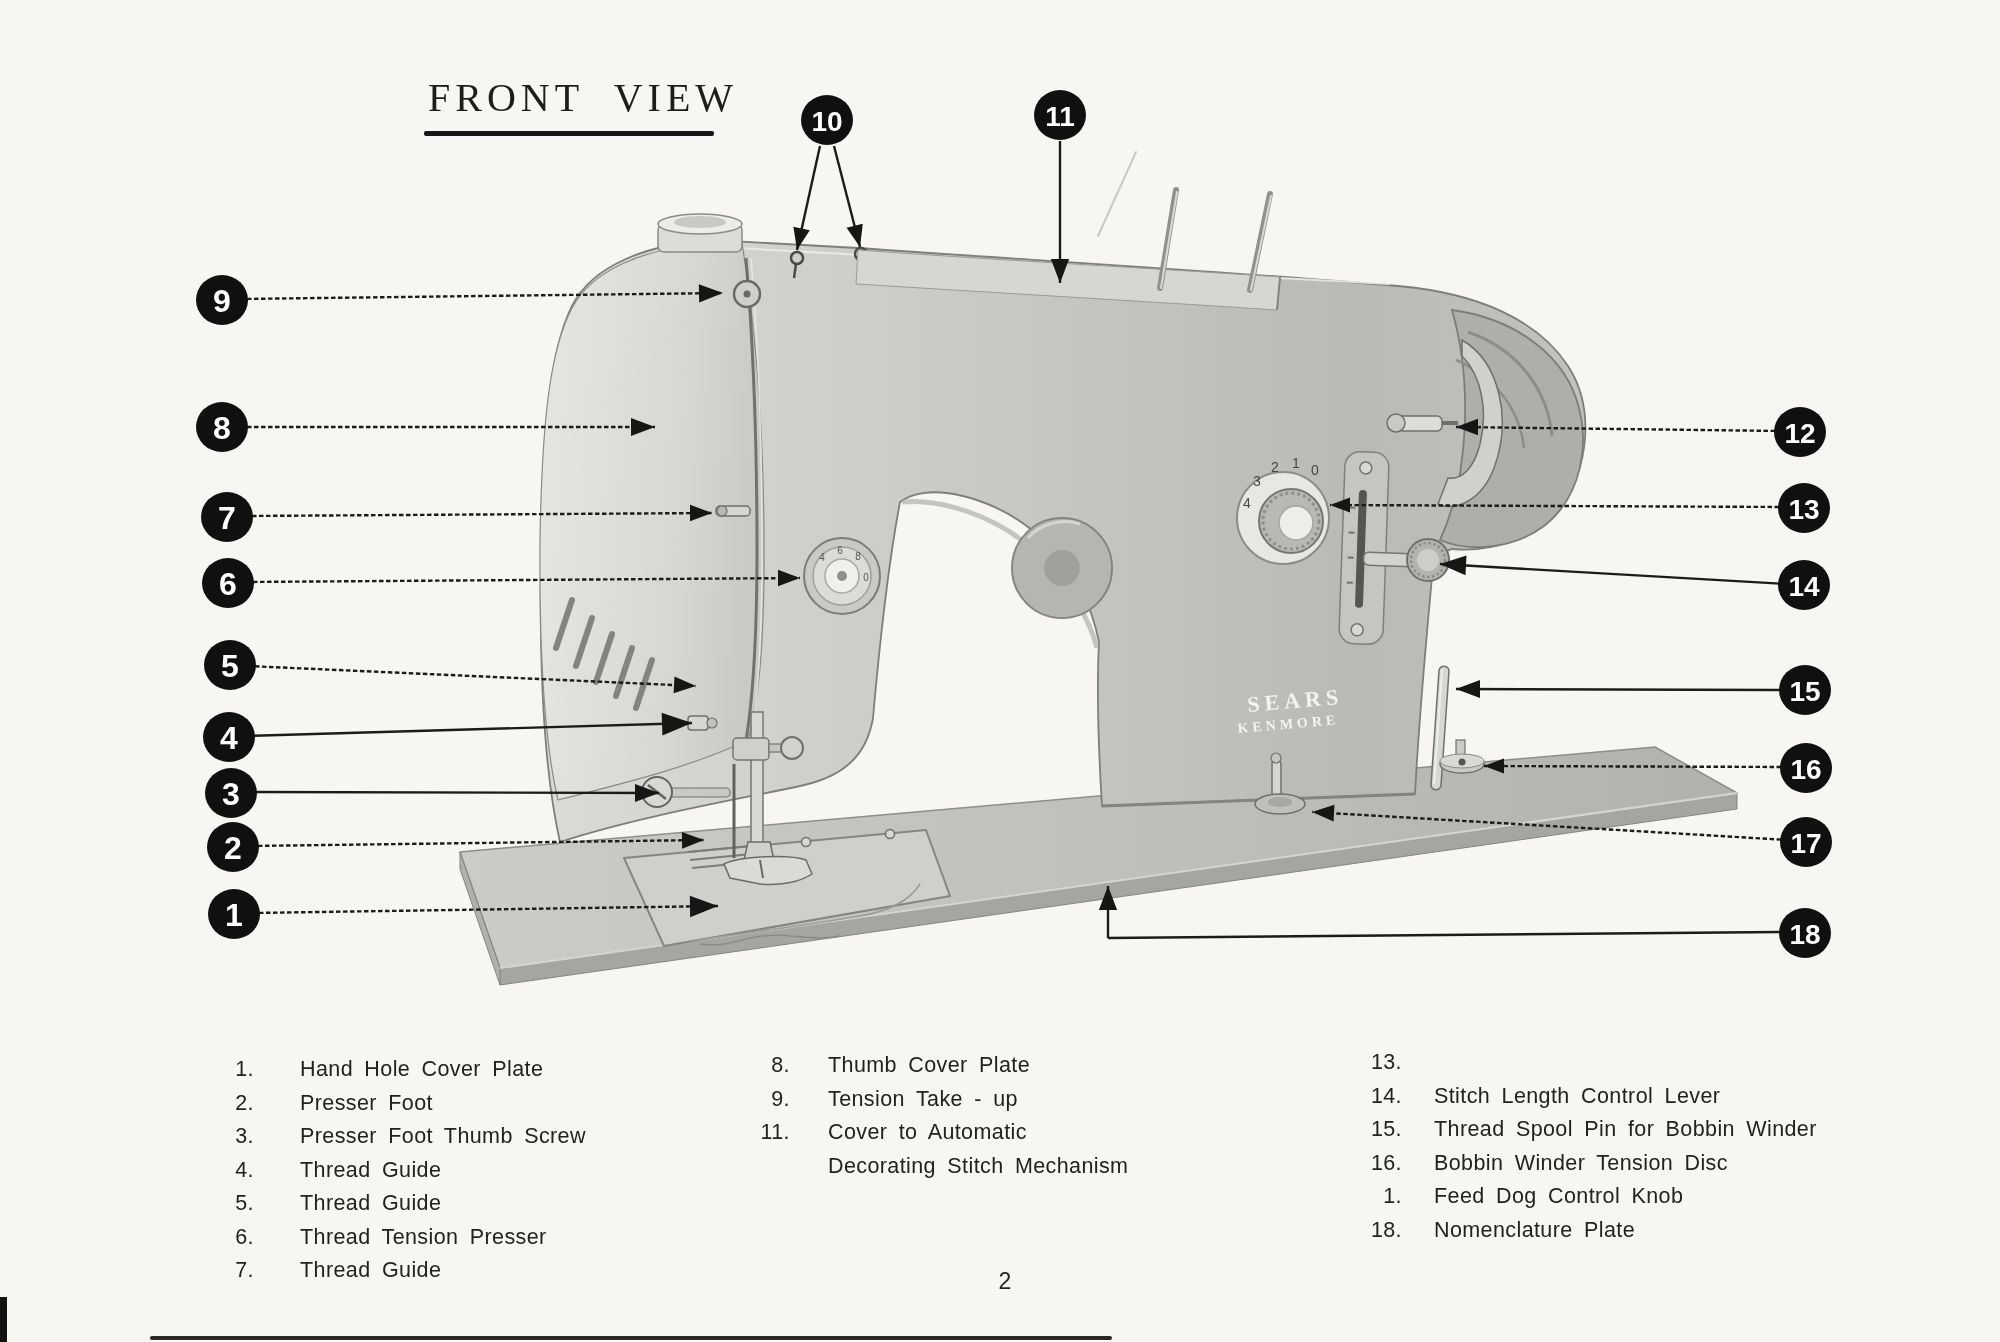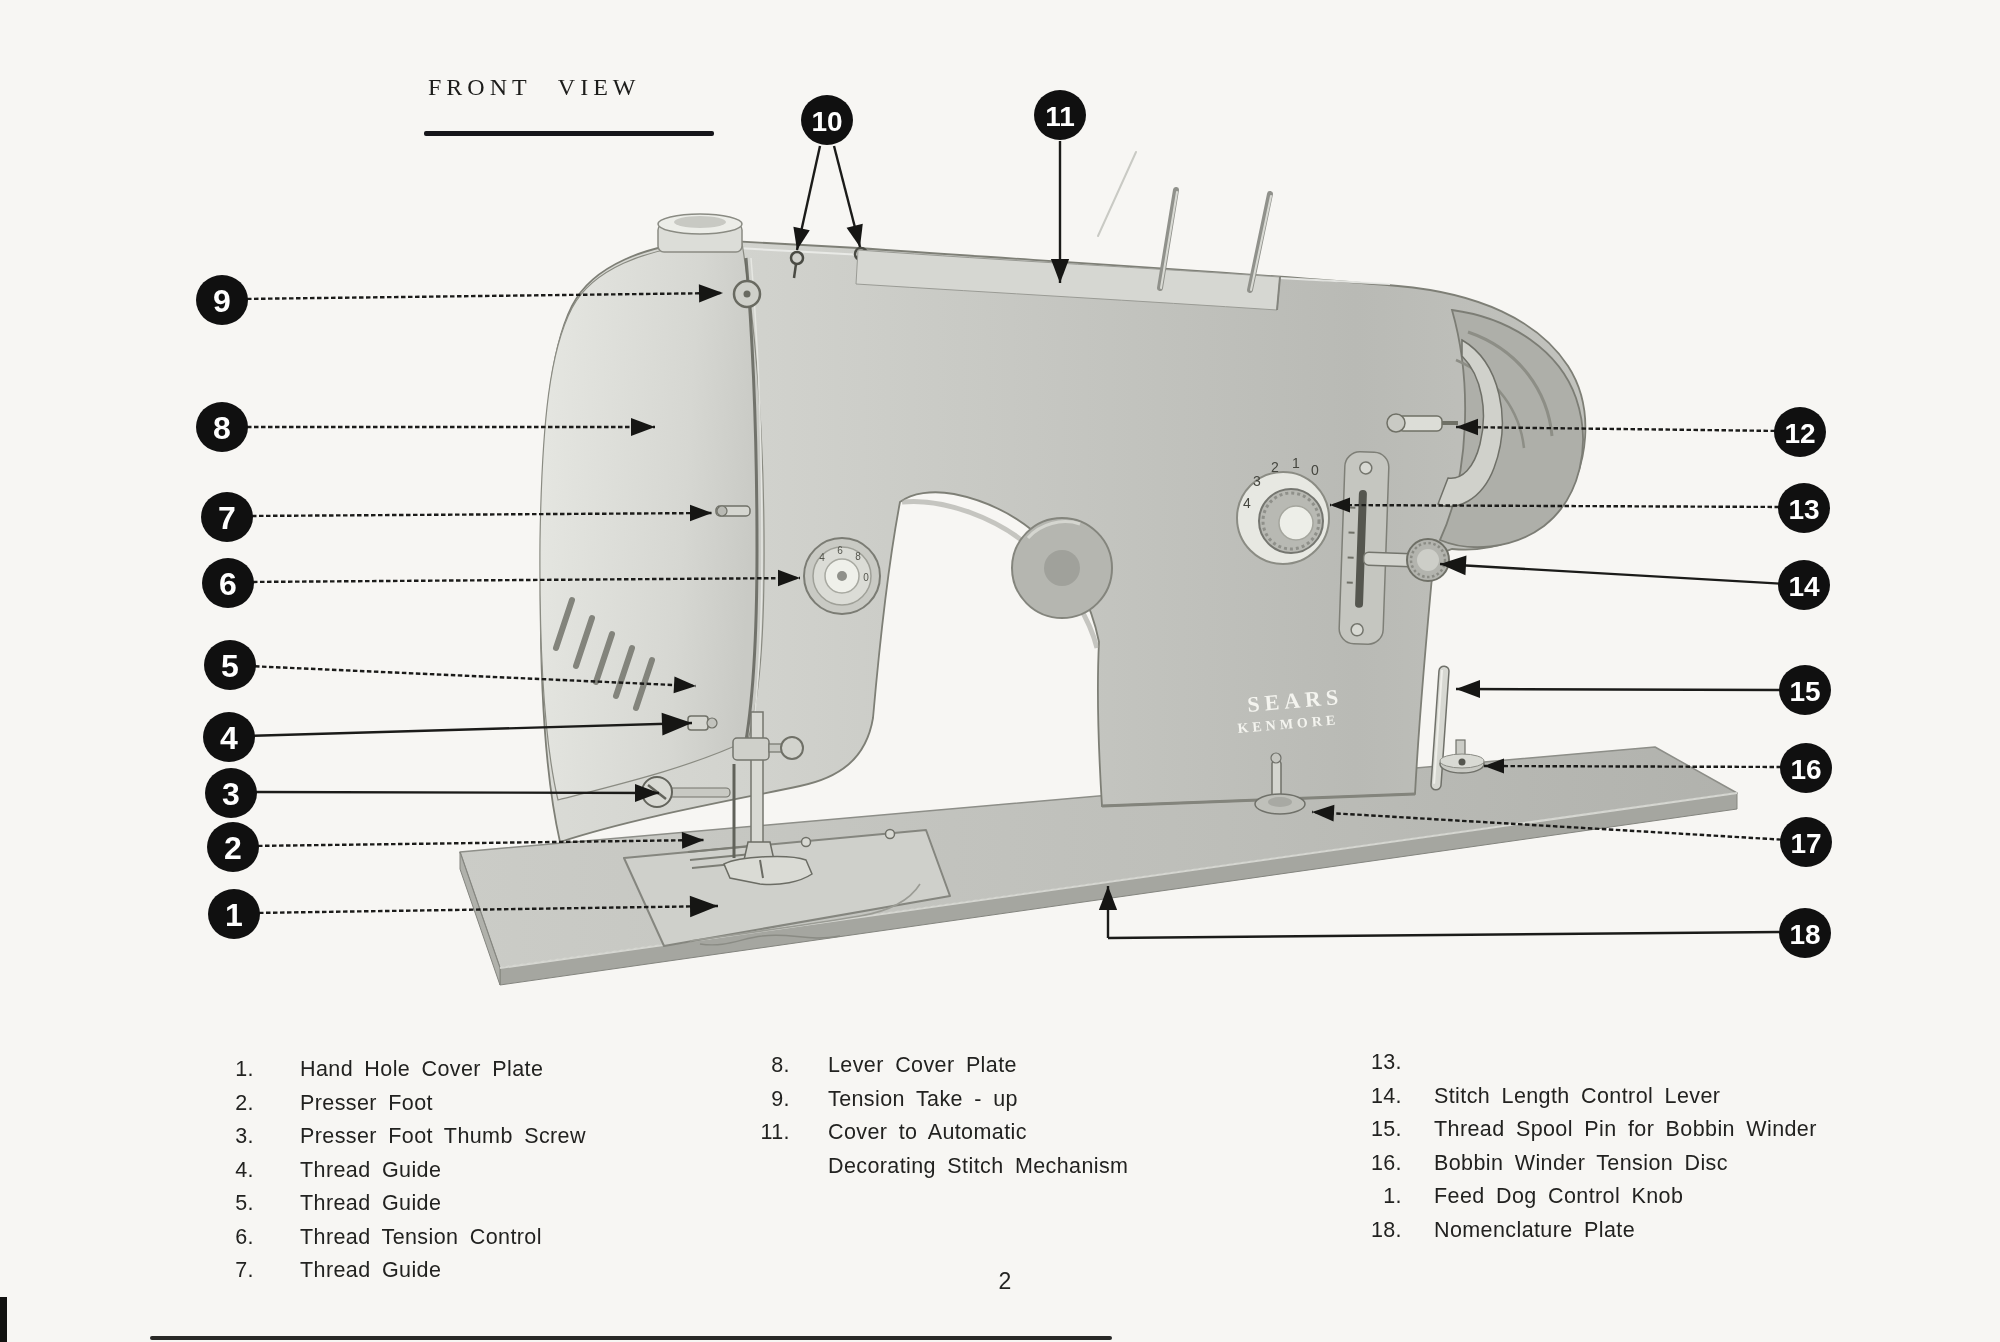--- a/index.html
+++ b/index.html
@@ -1,20 +1,20 @@
 <!DOCTYPE html>
 <html><head>
 <meta charset="utf-8">
 <style>
   html,body{margin:0;padding:0;background:#e9e8e4;}
   .page{position:relative;width:2000px;height:1342px;background:#f7f6f3;overflow:hidden;
         font-family:"Liberation Sans",sans-serif;}
   .title-block{position:absolute;left:428px;top:74px;}
   .title-block h1{margin:0;font-family:"Liberation Serif",serif;font-weight:500;
-        font-size:24px;letter-spacing:5px;word-spacing:16px;color:#1d1d1b;}
+        font-size:40px;letter-spacing:5px;word-spacing:16px;color:#1d1d1b;}
   .title-underline{position:absolute;left:-4px;top:57px;width:290px;height:5px;background:#16161a;border-radius:2px;}
   #illu{position:absolute;left:0;top:0;}
   .legend{position:absolute;top:0;left:0;width:100%;}
   .legend-col{position:absolute;}
   #legend-col-0{left:226px;top:1053px;width:470px;}
   #legend-col-1{left:752px;top:1049px;width:480px;}
   #legend-col-2{left:1358px;top:1046px;width:580px;}
   .legend-item{display:flex;align-items:flex-start;margin:0 0 0 0;
         font-size:21.5px;line-height:33.5px;color:#222220;letter-spacing:.4px;word-spacing:5px;}
   .legend-num{flex:0 0 auto;text-align:right;}
@@ -396,31 +396,31 @@
         <div class="legend-item">
           <span class="legend-num">4.</span>
           <span class="legend-text">Thread Guide</span>
         </div>
         <div class="legend-item">
           <span class="legend-num">5.</span>
           <span class="legend-text">Thread Guide</span>
         </div>
         <div class="legend-item">
           <span class="legend-num">6.</span>
-          <span class="legend-text">Thread Tension Control</span>
+          <span class="legend-text">Thread Tension Presser</span>
         </div>
         <div class="legend-item">
           <span class="legend-num">7.</span>
           <span class="legend-text">Thread Guide</span>
         </div>
       </div>
     <div class="legend-col" id="legend-col-1">
         <div class="legend-item">
           <span class="legend-num">8.</span>
-          <span class="legend-text">Lever Cover Plate</span>
+          <span class="legend-text">Thumb Cover Plate</span>
         </div>
         <div class="legend-item">
           <span class="legend-num">9.</span>
           <span class="legend-text">Tension Take - up</span>
         </div>
         <div class="legend-item">
           <span class="legend-num">11.</span>
           <span class="legend-text">Cover to Automatic
 Decorating Stitch Mechanism</span>
         </div>

